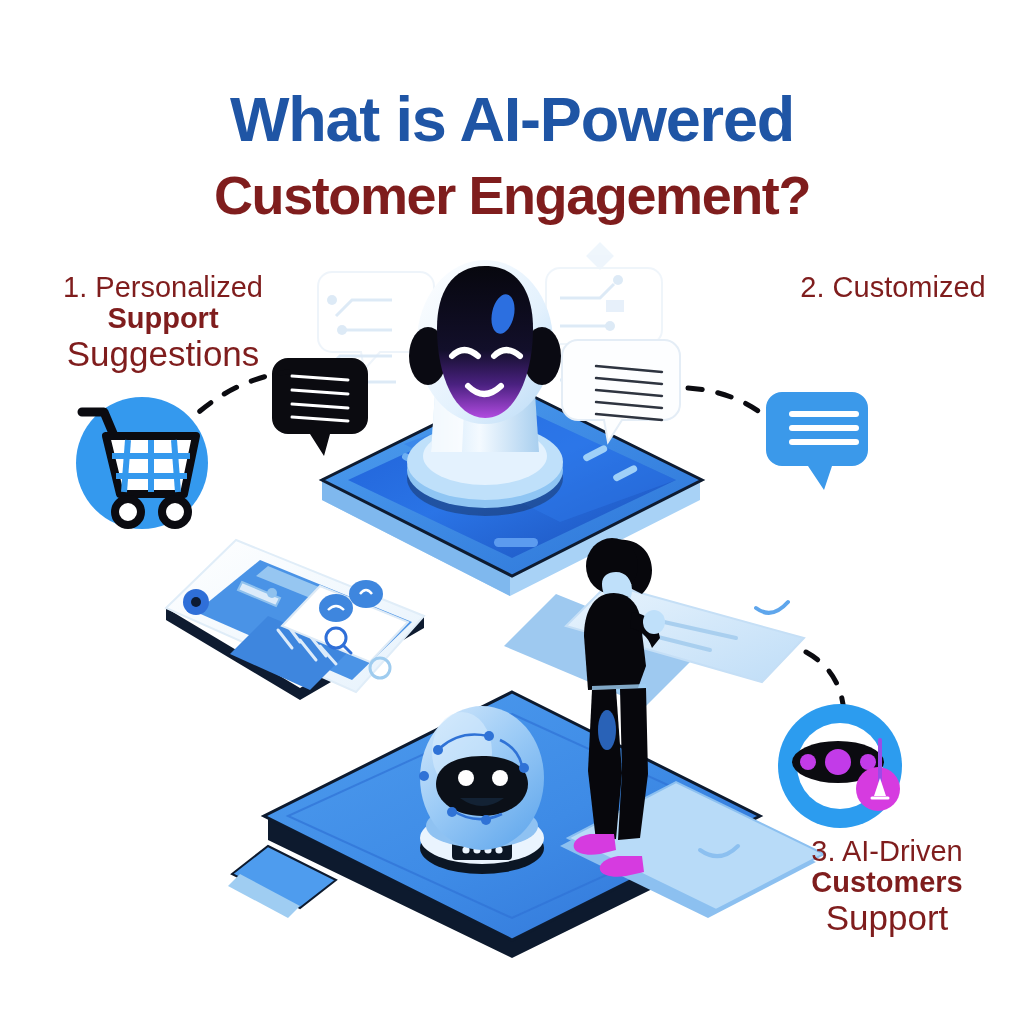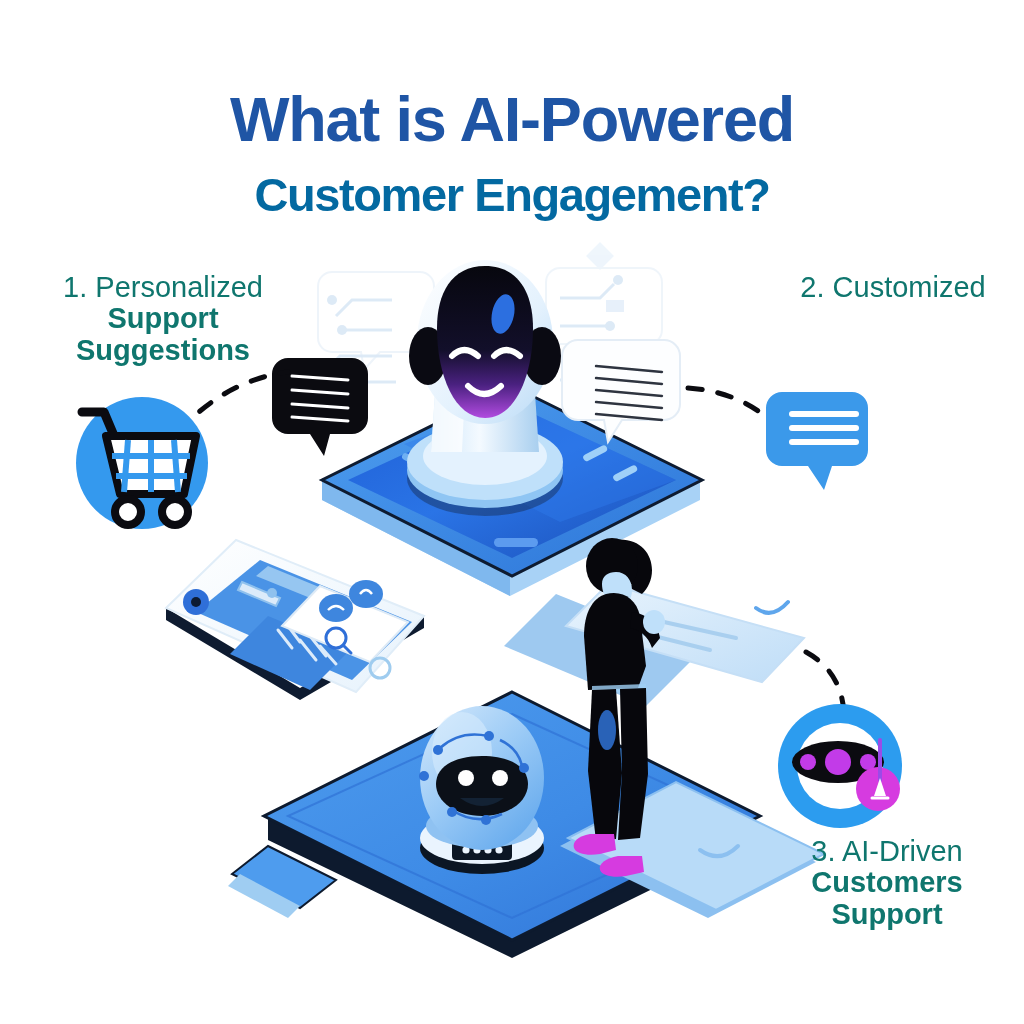--- a/index.html
+++ b/index.html
@@ -27,39 +27,39 @@
   }
   #title-line-1 {
     font-size: 63px;
     font-weight: 700;
     color: #1f55a5;
     letter-spacing: -1.2px;
     line-height: 74px;
     white-space: nowrap;
   }
   #title-line-2 {
-    font-size: 47px;
+    font-size: 54px;
     font-weight: 900;
-    color: #0369a1;
+    color: #7f1d1d;
     letter-spacing: -1.4px;
     line-height: 78px;
     white-space: nowrap;
   }
 
   
   .callout {
     position: absolute;
     text-align: center;
-    color: #0f766e;
+    color: #7f1d1d;
     line-height: 1.08;
     user-select: none;
   }
   .cl-1 { font-size: 29px; font-weight: 500; white-space: nowrap; }
   .cl-2 { font-size: 29px; font-weight: 600; white-space: nowrap; }
-  .cl-3 { font-size: 29px; font-weight: 700; white-space: nowrap; }
+  .cl-3 { font-size: 35px; font-weight: 400; white-space: nowrap; }
 
   #callout-1 { left: 18px;  top: 272px; width: 290px; }
   #callout-2 { left: 748px; top: 272px; width: 290px; }
   #callout-3 { left: 742px; top: 836px; width: 290px; }
 
   
   #scene {
     position: absolute;
     left: 0; top: 0;
     width: 1024px; height: 1024px;

